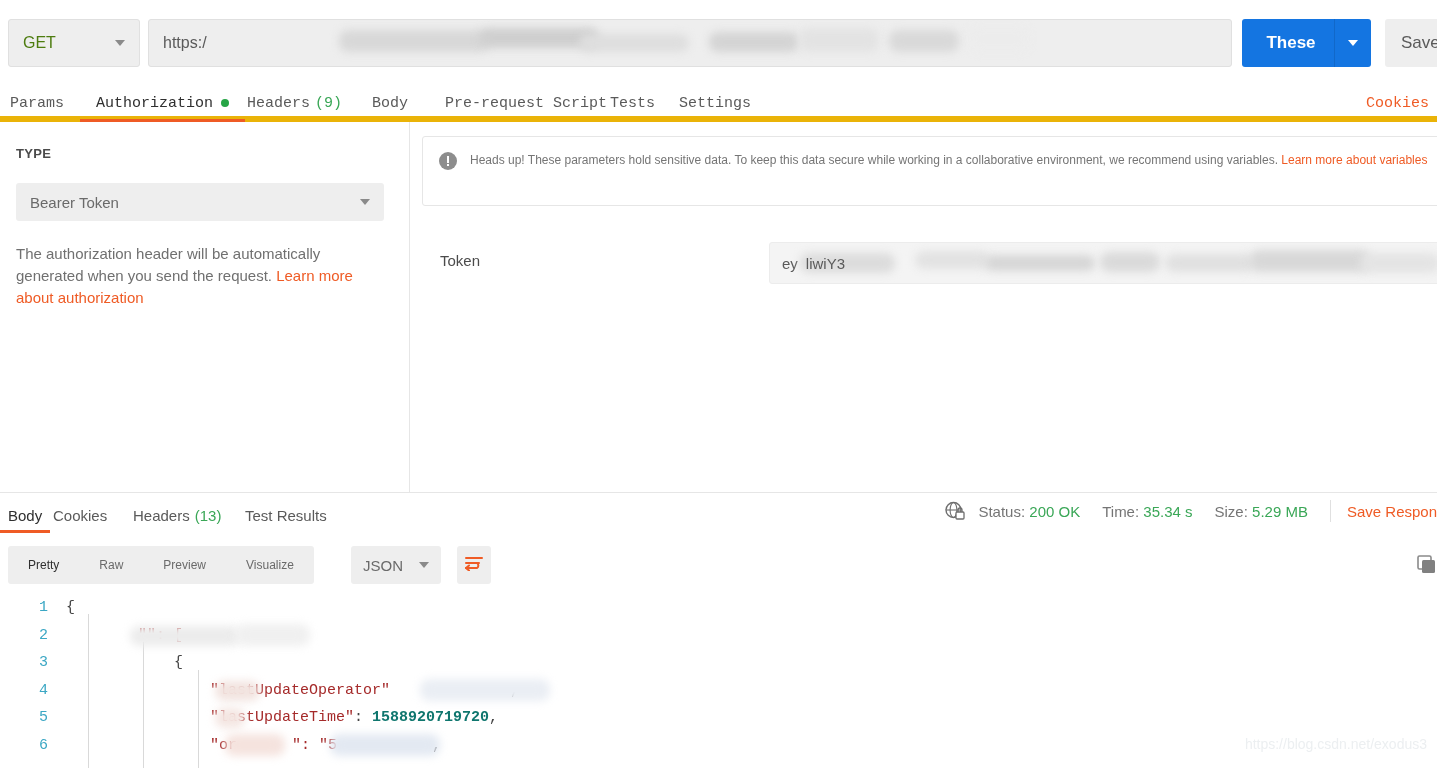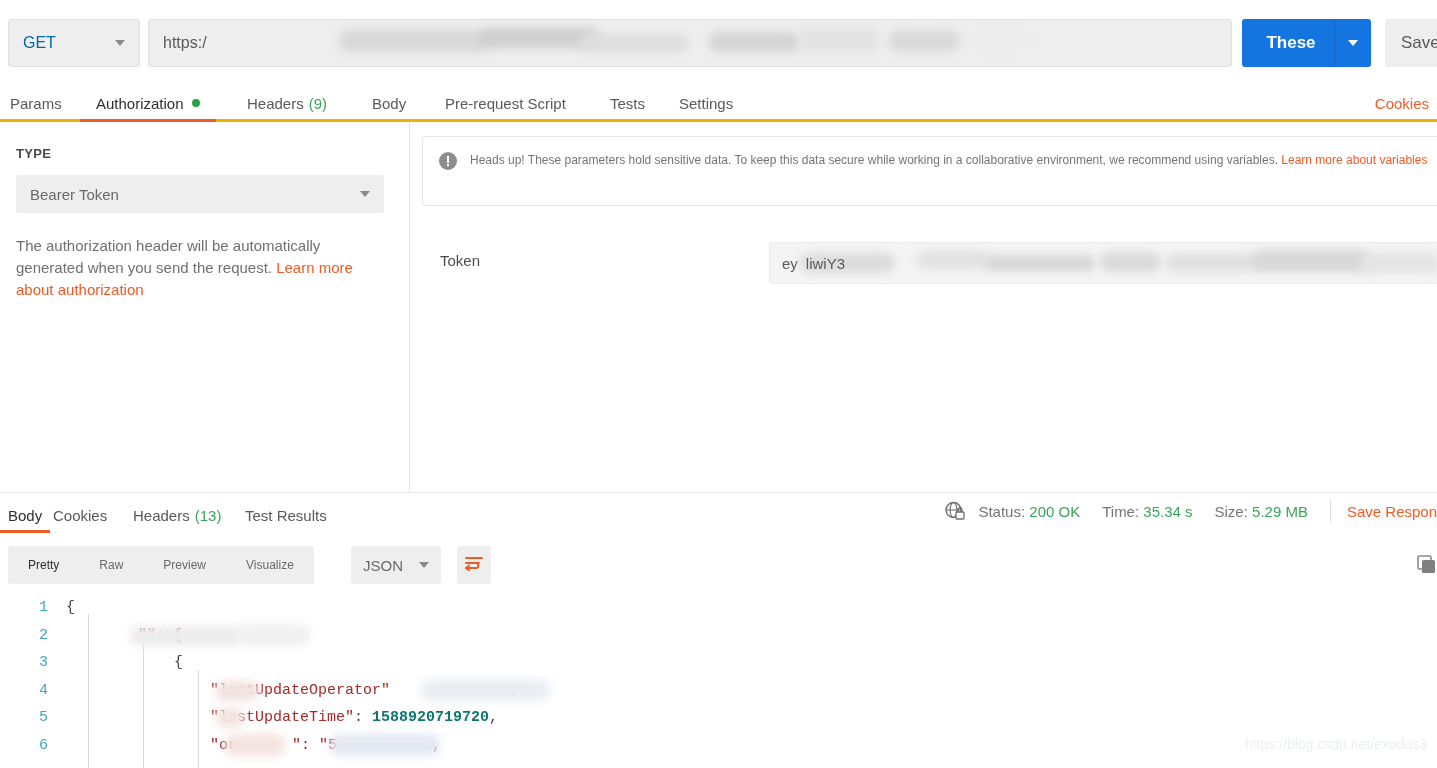--- a/index.html
+++ b/index.html
@@ -12,21 +12,21 @@
   }
   .app { position: relative; width: 1437px; height: 768px; }
 
   
   .urlbar { position: absolute; left: 0; top: 0; width: 1437px; height: 84px; }
   .method-select {
     position: absolute; left: 8px; top: 19px; width: 132px; height: 48px;
     background: #eeeeee; border: 1px solid #e0e0e0; border-radius: 3px;
     display: flex; align-items: center; padding: 0 14px; cursor: pointer;
   }
-  .method-label { font-size: 16px; color: #0369a1; flex: 1; }
+  .method-label { font-size: 16px; color: #4d7c0f; flex: 1; }
   .caret { width: 0; height: 0; border-left: 5px solid transparent;
     border-right: 5px solid transparent; border-top: 6px solid #8a8a8a; }
   .url-input {
     position: absolute; left: 148px; top: 19px; width: 1084px; height: 48px;
     background: #eeeeee; border: 1px solid #e0e0e0; border-radius: 3px;
     display: flex; align-items: center; padding: 6px 14px; overflow: hidden;
   }
   .url-text { font-size: 16px; color: #5a5a5a; white-space: nowrap; position: relative; }
   
   .smudge { position: absolute; background: #d8d8d8; border-radius: 9px; filter: blur(4px); }
@@ -43,35 +43,35 @@
     border-right: 5px solid transparent; border-top: 6px solid #ffffff; }
   .save-btn {
     position: absolute; left: 1385px; top: 19px; width: 110px; height: 48px;
     background: #eeeeee; border-radius: 3px; cursor: pointer;
     display: flex; align-items: center; padding-left: 16px;
   }
   .save-label { font-size: 17px; color: #5a5a5a; }
 
   
   .req-tabs { position: absolute; left: 0; top: 84px; width: 1437px; height: 38px;
-    border-bottom: 3px solid #eab308; }
+    border-bottom: 6px solid #eab308; font-family: Liberation Mono, monospace; }
   .tab { position: absolute; top: 0; height: 38px; display: flex; align-items: center;
     font-size: 15px; color: #5a5a5a; cursor: pointer; white-space: nowrap; }
   .tab.active { color: #2f2f2f; }
   .tab .bar { position: absolute; left: 0; right: 0; bottom: 0; height: 3px; background: #ef5b25; }
   .tab .count { color: #3aa757; margin-left: 5px; }
   .tab .dot { width: 8px; height: 8px; border-radius: 50%; background: #26a546; margin-left: 8px; }
   .cookies-link { position: absolute; right: 8px; top: 0; height: 38px;
     display: flex; align-items: center; font-size: 15px; color: #ef5b25; cursor: pointer; }
 
   
   .auth-left { position: absolute; left: 0; top: 122px; width: 410px; height: 370px;
     border-right: 1px solid #e6e6e6; padding: 24px 16px 0 16px; }
   .type-label { font-size: 13px; font-weight: bold; color: #4b4b4b; letter-spacing: .3px; }
-  .type-select { margin-top: 14px; width: 368px; height: 38px; background: #eeeeee;
+  .type-select { margin-top: 22px; width: 368px; height: 38px; background: #eeeeee;
     border-radius: 3px; display: flex; align-items: center; padding: 0 14px; cursor: pointer; gap: 14px; }
   .type-value { flex: 1; font-size: 15px; color: #6a6a6a; }
   .auth-desc { margin-top: 22px; width: 352px; font-size: 15px; line-height: 22px; color: #707070; }
   .auth-desc a { color: #ef5b25; text-decoration: none; cursor: pointer; }
 
   
   .auth-right { position: absolute; left: 411px; top: 122px; width: 1026px; height: 370px; }
   .heads-up { position: absolute; left: 11px; top: 14px; width: 1030px; height: 70px;
     border: 1px solid #e6e6e6; border-radius: 3px; background: #fff; padding: 12px 14px 0 16px;
     display: flex; }

